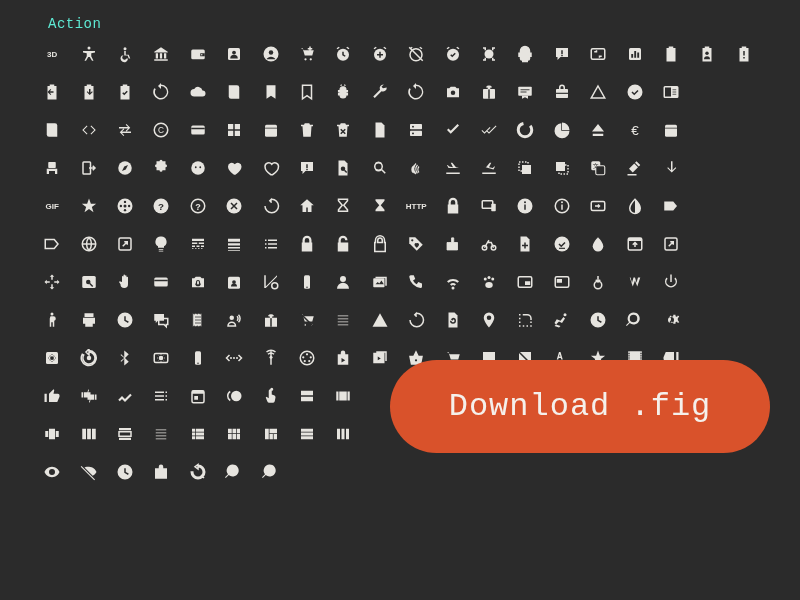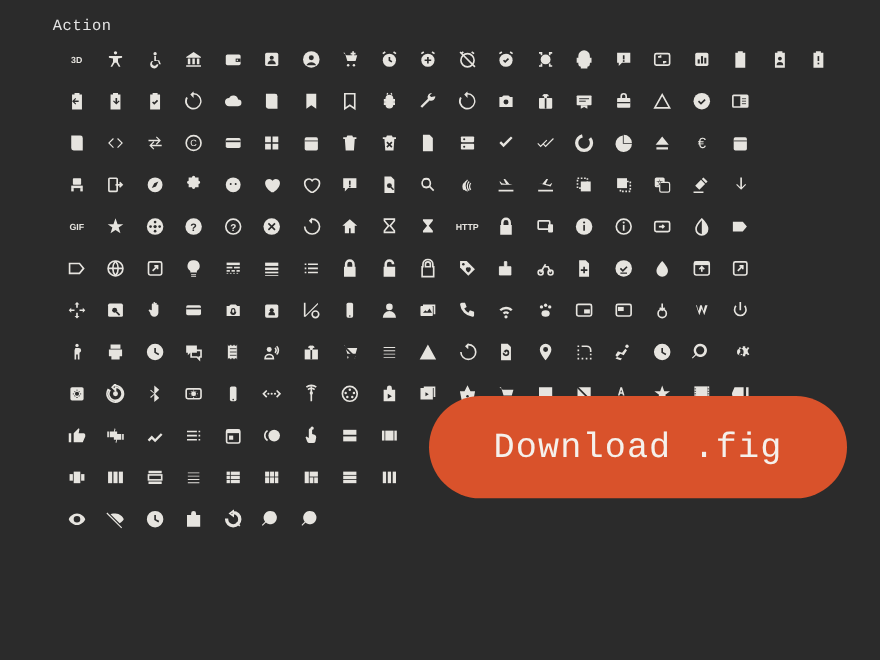--- a/index.html
+++ b/index.html
@@ -8,28 +8,28 @@
     height: 600px;
     background: #2b2b2b;
     font-family: 'Courier New', monospace;
     position: relative;
     overflow: hidden;
   }
   .category-label {
     position: absolute;
     top: 16px;
     left: 48px;
-    color: #e5e5e5;
+    color: #5eead4;
     font-size: 14px;
     letter-spacing: 0.5px;
   }
   .icon-grid {
     position: absolute;
     top: 44px;
-    left: 52px;
+    left: 34px;
     right: 38px;
     display: grid;
     grid-template-columns: repeat(20, 1fr);
     row-gap: 18px;
     column-gap: 0;
   }
   .icon {
     width: 20px;
     height: 20px;
     display: flex;

